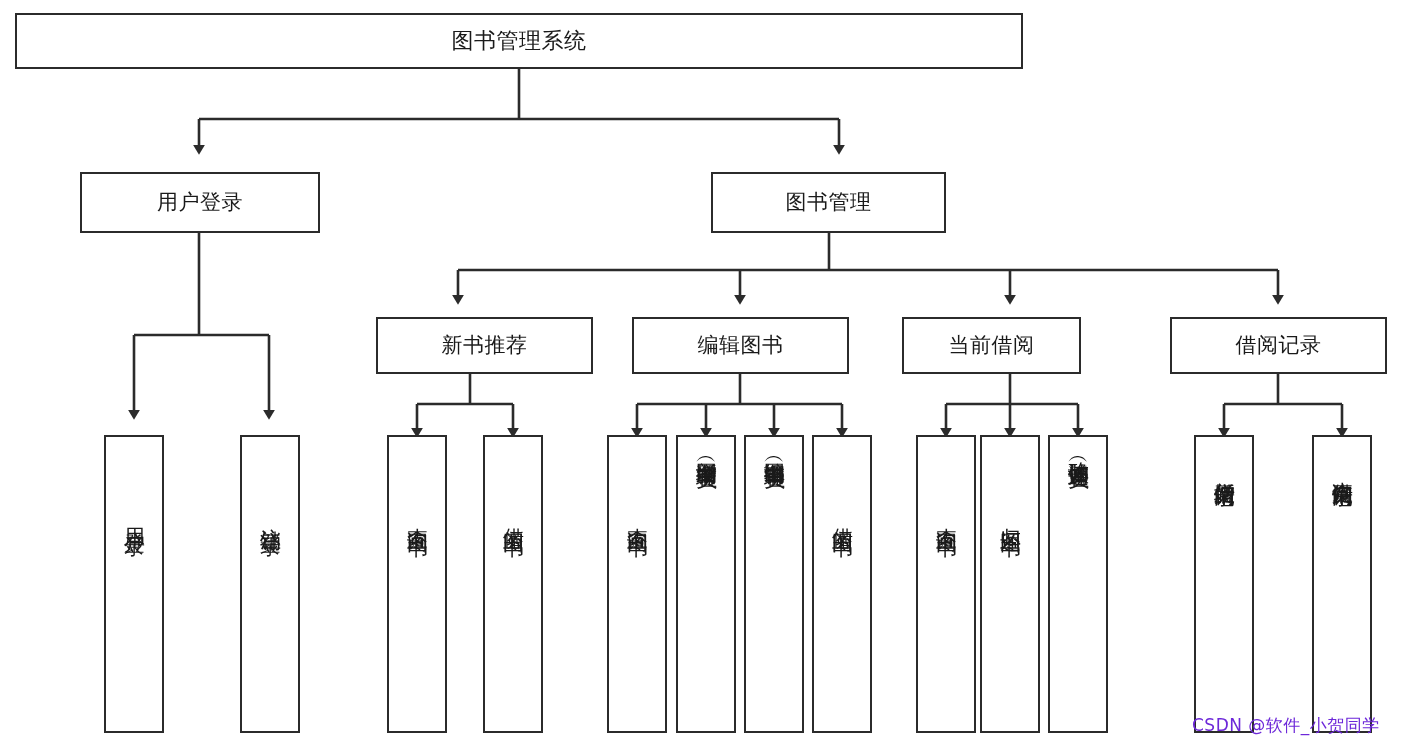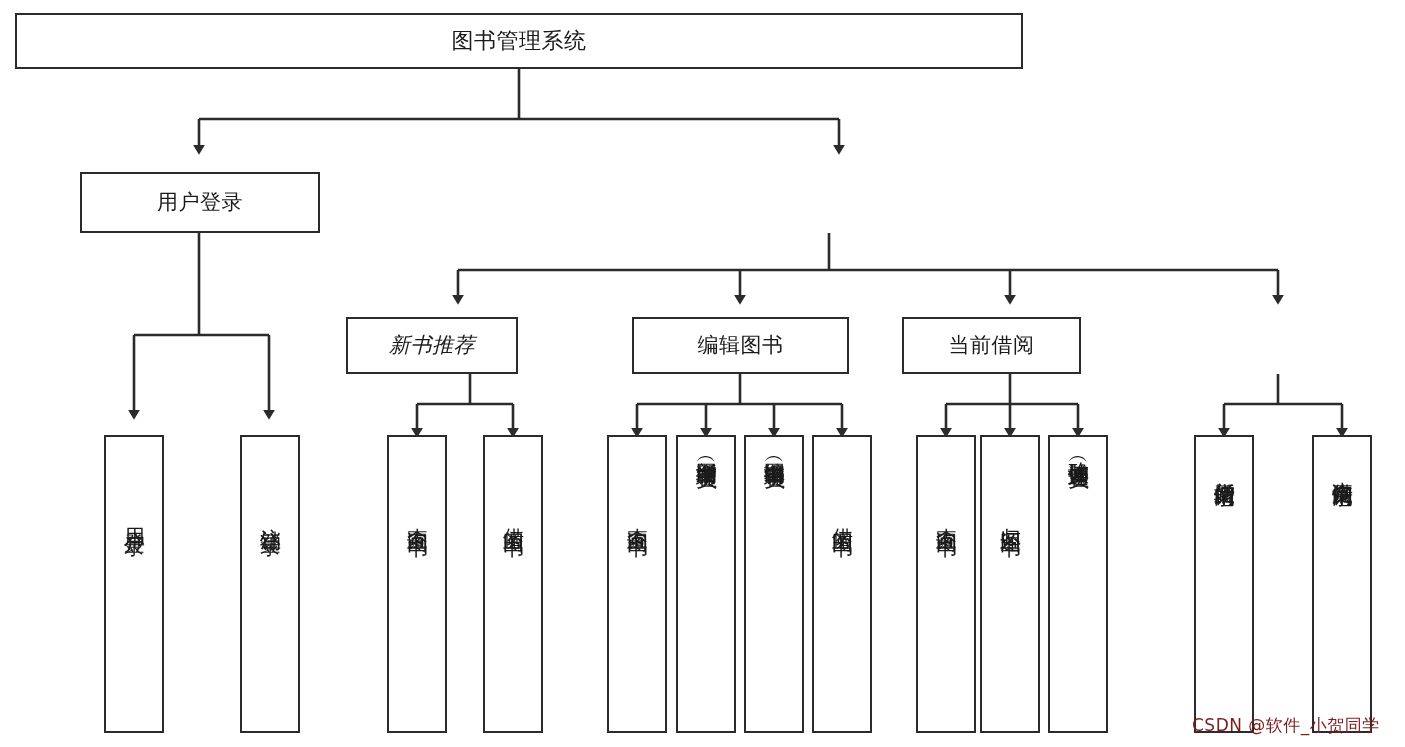--- a/index.html
+++ b/index.html
@@ -64,21 +64,21 @@
     font-size: 21px;
     line-height: 1.0;
     letter-spacing: 3px;
     white-space: normal;
   }
   .node.vert.tall-text .node-label {
     letter-spacing: 1px;
   }
   #watermark {
     position: absolute;
-    color: #7f1d1d;
+    color: #6d28d9;
     font-size: 17px;
     white-space: nowrap;
     letter-spacing: 0.5px;
     font-family: "DejaVu Sans", "Liberation Sans", sans-serif;
   }
 </style>
 </head>
 <body>
 
 <div id="diagram-root">
@@ -133,30 +133,36 @@
     </g>
   </svg>
 
   <div class="node horiz root" style="left:15px; top:13px; width:1008px; height:56px;">
     <span class="node-label">图书管理系统</span>
   </div>
 
   <div class="node horiz" style="left:80px; top:172px; width:240px; height:61px;">
     <span class="node-label">用户登录</span>
   </div>
-
-  <div class="node horiz" style="left:346px; top:317px; width:172px; height:57px;font-style:italic;">
+  <div class="node horiz" style="left:711px; top:172px; width:235px; height:61px;">
+    <span class="node-label">图书管理</span>
+  </div>
+
+  <div class="node horiz" style="left:376px; top:317px; width:217px; height:57px;">
     <span class="node-label">新书推荐</span>
   </div>
   <div class="node horiz" style="left:632px; top:317px; width:217px; height:57px;">
     <span class="node-label">编辑图书</span>
   </div>
   <div class="node horiz" style="left:902px; top:317px; width:179px; height:57px;">
     <span class="node-label">当前借阅</span>
   </div>
+  <div class="node horiz" style="left:1170px; top:317px; width:217px; height:57px;">
+    <span class="node-label">借阅记录</span>
+  </div>
 
   <div class="node vert" style="left:104px; top:435px; width:60px; height:298px; padding-top:74px;">
     <span class="node-label">用户登录</span>
   </div>
   <div class="node vert" style="left:240px; top:435px; width:60px; height:298px; padding-top:74px;">
     <span class="node-label">注销登录</span>
   </div>
 
   <div class="node vert" style="left:387px; top:435px; width:60px; height:298px; padding-top:74px;">
     <span class="node-label">查询图书</span>

